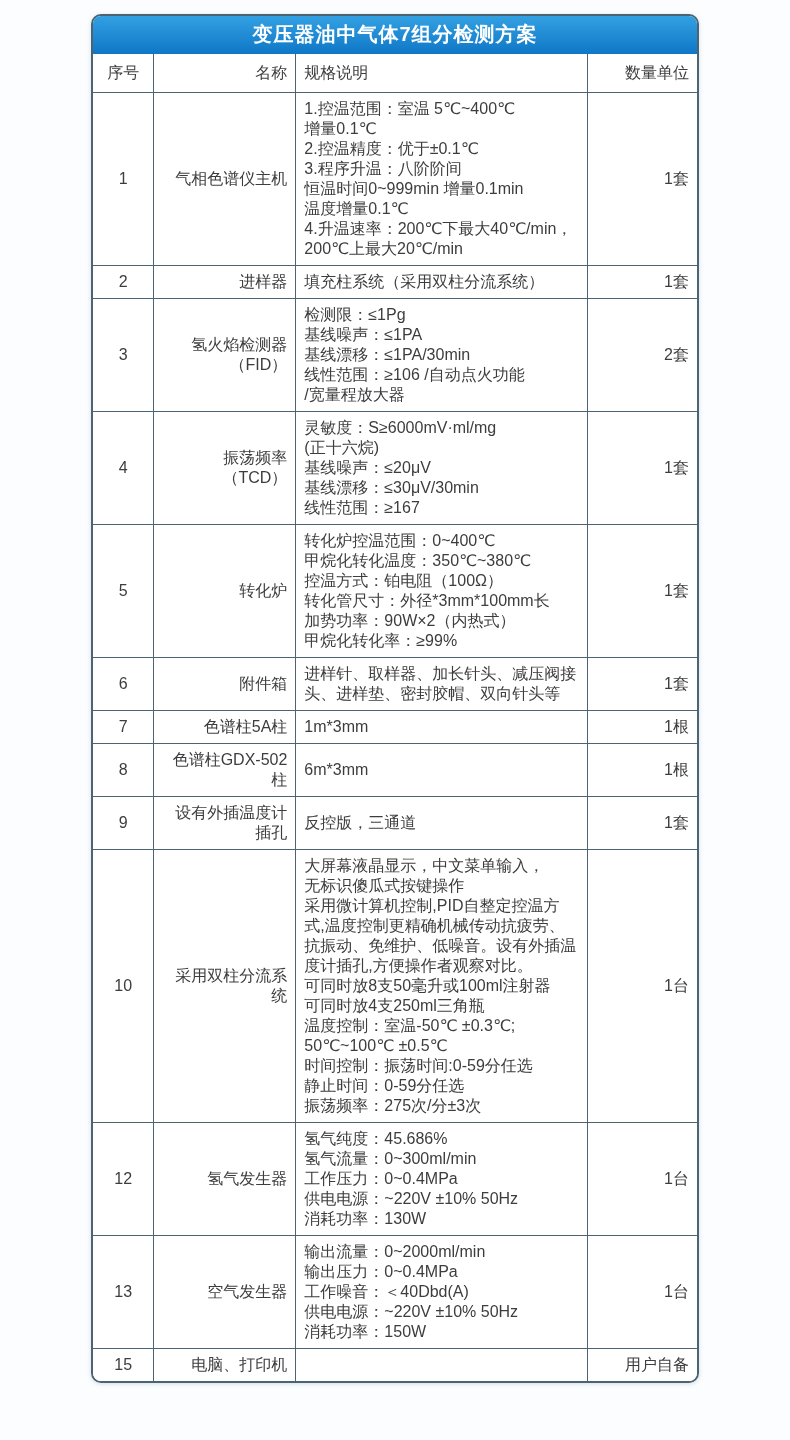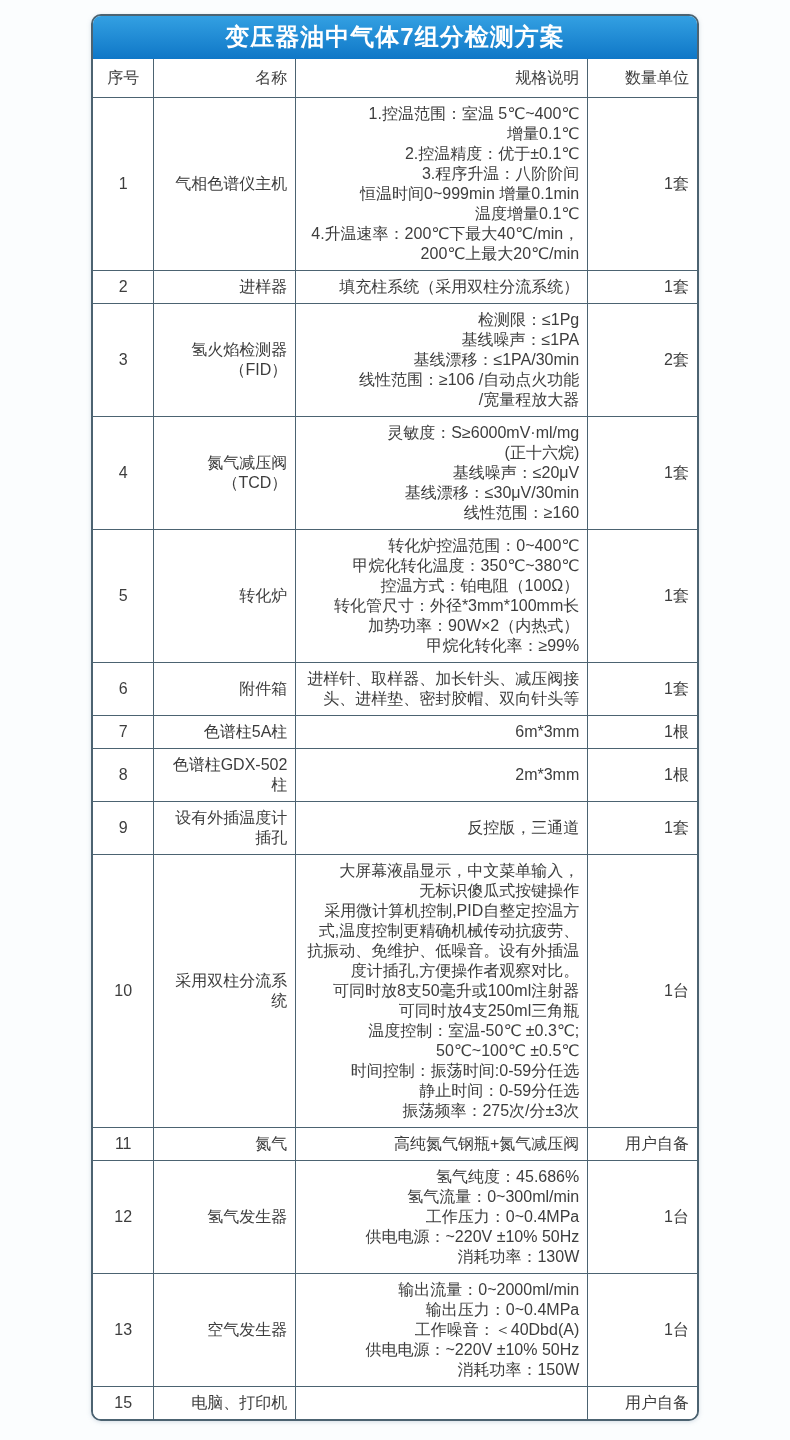--- a/index.html
+++ b/index.html
@@ -21,21 +21,21 @@
     margin: 0 auto;
     border: 2px solid #4c6371;
     border-radius: 10px;
     overflow: hidden;
     background: #ffffff;
     box-shadow: 0 1px 4px rgba(140,160,180,0.35);
   }
   .title-bar {
     background: linear-gradient(#33a0e2, #0f77c7);
     color: #ffffff;
-    font-size: 24px;
+    font-size: 20px;
     font-weight: bold;
     text-align: center;
     letter-spacing: 1px;
     padding: 5px 0 6px 0;
   }
   table.spec {
     border-spacing: 0;
     border-collapse: separate;
     table-layout: fixed;
     width: 100%;
@@ -53,21 +53,21 @@
     vertical-align: middle;
     line-height: 20px;
     padding: 6px 8px;
     box-sizing: border-box;
     overflow: hidden;
   }
   table.spec th:first-child, table.spec td:first-child { border-left: none; margin-left: 47px; }
   table.spec thead th { border-top: none; font-weight: normal; padding-top: 9px; padding-bottom: 9px; }
   .col-no   { text-align: center; padding-left: 2px; padding-right: 2px; }
   .col-name { text-align: right; padding-left: 12px; }
-  .col-spec { text-align: right; padding-left: 9px; padding-right: 6px; white-space: pre-line; }
+  .col-spec { text-align: left; padding-left: 9px; padding-right: 6px; white-space: pre-line; }
   .col-qty  { text-align: right; padding-left: 12px; }
 </style>
 </head>
 <body>
 
 <div class="page">
   <div class="card">
     <div class="title-bar">变压器油中气体7组分检测方案</div>
     <table class="spec">
       <colgroup>
@@ -112,26 +112,26 @@
     <td class="col-spec">检测限：≤1Pg
 基线噪声：≤1PA
 基线漂移：≤1PA/30min
 线性范围：≥106 /自动点火功能
 /宽量程放大器</td>
     <td class="col-qty">2套</td>
   </tr>
 
   <tr>
     <td class="col-no">4</td>
-    <td class="col-name">氮气减压阀（TCD）</td>
+    <td class="col-name">振荡频率（TCD）</td>
     <td class="col-spec">灵敏度：S≥6000mV·ml/mg
 (正十六烷)
 基线噪声：≤20μV
 基线漂移：≤30μV/30min
-线性范围：≥160</td>
+线性范围：≥167</td>
     <td class="col-qty">1套</td>
   </tr>
 
   <tr>
     <td class="col-no">5</td>
     <td class="col-name">转化炉</td>
     <td class="col-spec">转化炉控温范围：0~400℃
 甲烷化转化温度：350℃~380℃
 控温方式：铂电阻（100Ω）
 转化管尺寸：外径*3mm*100mm长
@@ -143,28 +143,28 @@
   <tr>
     <td class="col-no">6</td>
     <td class="col-name">附件箱</td>
     <td class="col-spec">进样针、取样器、加长针头、减压阀接头、进样垫、密封胶帽、双向针头等</td>
     <td class="col-qty">1套</td>
   </tr>
 
   <tr>
     <td class="col-no">7</td>
     <td class="col-name">色谱柱5A柱</td>
-    <td class="col-spec">6m*3mm</td>
+    <td class="col-spec">1m*3mm</td>
     <td class="col-qty">1根</td>
   </tr>
 
   <tr>
     <td class="col-no">8</td>
     <td class="col-name">色谱柱GDX-502柱</td>
-    <td class="col-spec">2m*3mm</td>
+    <td class="col-spec">6m*3mm</td>
     <td class="col-qty">1根</td>
   </tr>
 
   <tr>
     <td class="col-no">9</td>
     <td class="col-name">设有外插温度计插孔</td>
     <td class="col-spec">反控版，三通道</td>
     <td class="col-qty">1套</td>
   </tr>
 
@@ -177,26 +177,20 @@
 可同时放8支50毫升或100ml注射器
 可同时放4支250ml三角瓶
 温度控制：室温-50℃ ±0.3℃;
  50℃~100℃ ±0.5℃
 时间控制：振荡时间:0-59分任选
 静止时间：0-59分任选
 振荡频率：275次/分±3次</td>
     <td class="col-qty">1台</td>
   </tr>
 
-  <tr>
-    <td class="col-no">11</td>
-    <td class="col-name">氮气</td>
-    <td class="col-spec">高纯氮气钢瓶+氮气减压阀</td>
-    <td class="col-qty">用户自备</td>
-  </tr>
 
   <tr>
     <td class="col-no">12</td>
     <td class="col-name">氢气发生器</td>
     <td class="col-spec">氢气纯度：45.686%
 氢气流量：0~300ml/min
 工作压力：0~0.4MPa
 供电电源：~220V ±10% 50Hz
 消耗功率：130W</td>
     <td class="col-qty">1台</td>

